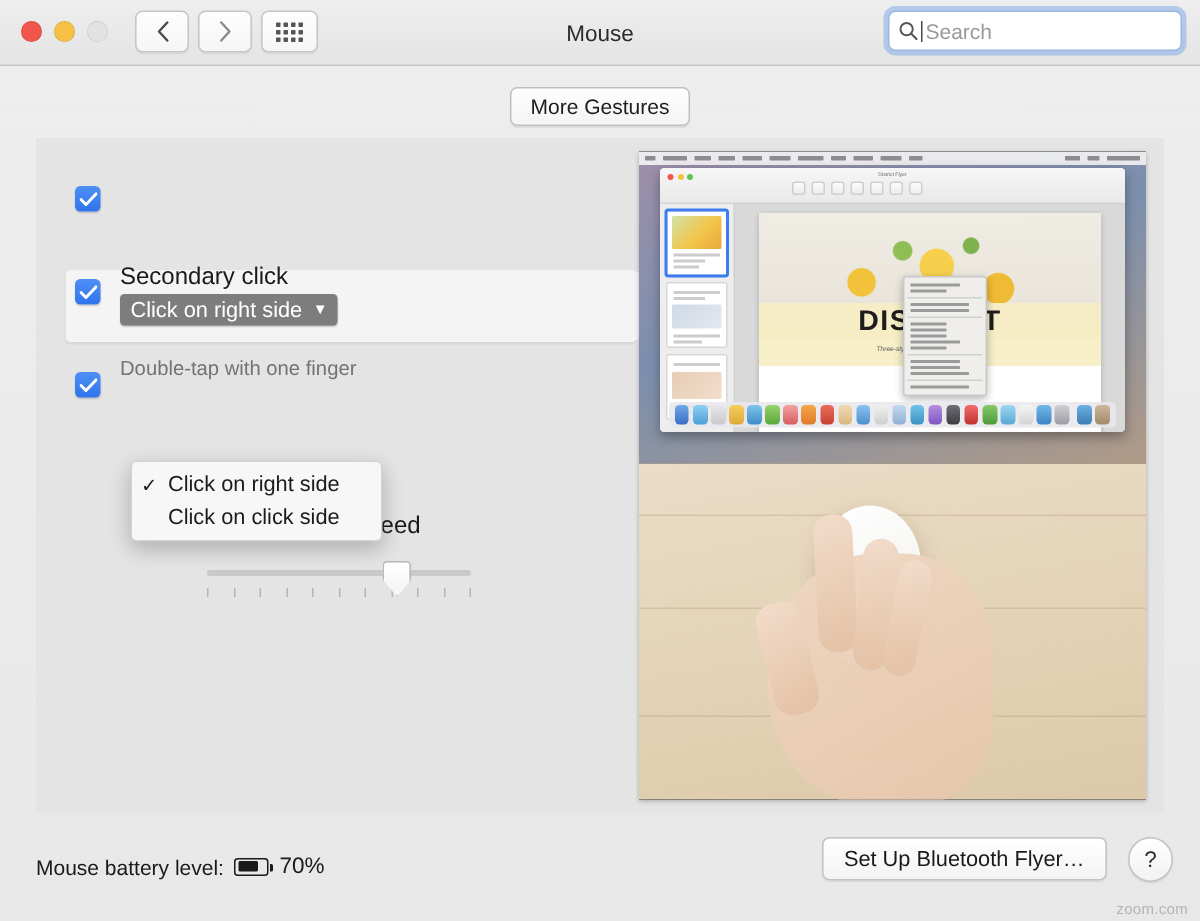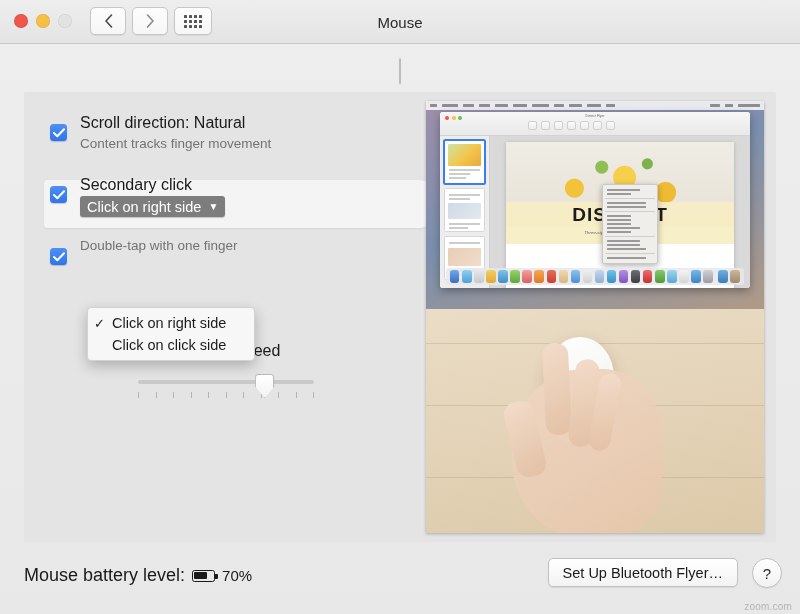--- a/index.html
+++ b/index.html
@@ -260,21 +260,21 @@
     border-radius: 12px;
   }
   .f1 { left: 118px; top: 34px; width: 26px; height: 92px; transform: rotate(-3deg); }
   .f2 { left: 146px; top: 50px; width: 24px; height: 88px; transform: rotate(6deg); }
   .f3 { left: 168px; top: 64px; width: 22px; height: 78px; transform: rotate(11deg); }
   .thumbfin { left: 84px; top: 92px; width: 30px; height: 76px; transform: rotate(-14deg); }
   .woodline { position: absolute; left: 0; right: 0; height: 1px; background: rgba(160,132,96,.25); }
 
   
   .battery-row { position: absolute; left: 24px; bottom: 28px; display: flex; align-items: center; gap: 7px; }
-  .battery-label { font-size: 18px; color: #1a1a1a; }
+  .battery-label { font-size: 14px; color: #1a1a1a; }
   .bat-icon { position: relative; width: 23px; height: 12px; border: 1.4px solid #1a1a1a; border-radius: 2.5px; }
   .bat-fill { position: absolute; left: 1.4px; top: 1.4px; bottom: 1.4px; width: 62%; background: #1a1a1a; border-radius: 1px; }
   .bat-cap { position: absolute; right: -3.6px; top: 3px; width: 2.4px; height: 5px; background: #1a1a1a; border-radius: 0 1px 1px 0; }
   .battery-pct { font-size: 15px; color: #1a1a1a; }
 
   .btn {
     height: 29px; padding: 0 14px; border-radius: 5px;
     background: linear-gradient(#ffffff, #f3f3f3);
     border: 1px solid #c2c2c2; box-shadow: 0 1px 1px rgba(0,0,0,.08);
     font-size: 14.5px; color: #1a1a1a;
@@ -330,43 +330,50 @@
             <i></i>
             <i></i>
             <i></i>
             <i></i>
         </span>
       </div>
     </div>
 
     <div class="win-title">Mouse</div>
 
+    <div class="searchwrap">
+      <div class="searchbox">
+        <svg width="13" height="13" viewBox="0 0 13 13">
+          <circle cx="5.4" cy="5.4" r="4.1" fill="none" stroke="#555" stroke-width="1.3"></circle>
+          <path d="M8.5 8.5 L12 12" stroke="#555" stroke-width="1.4" stroke-linecap="round"></path>
+        </svg>
+        <span class="caret"></span>
+        <span class="search-ph">Search</span>
+      </div>
+    </div>
   </div>
 
   <div class="tabs">
     <div class="tabbar">
+      <div class="tab">More Gestures</div>
     </div>
   </div>
 
   <div class="panel">
 
     <div class="options">
 
       <div class="tagband"></div>
 
       <div class="opt-row">
         <span class="opt-check">
           <svg width="12" height="10" viewBox="0 0 12 10">
             <path d="M1 5 L4.3 8.3 L11 1.3" fill="none" stroke="#fff" stroke-width="2" stroke-linecap="round" stroke-linejoin="round"></path>
           </svg>
         </span>
-        <div class="opt-text">
-          <div class="opt-title">Scroll direction: Natural</div>
-          <div class="opt-sub">Content tracks finger movement</div>
-        </div>
       </div>
 
       <div class="opt-row">
         <span class="opt-check">
           <svg width="12" height="10" viewBox="0 0 12 10">
             <path d="M1 5 L4.3 8.3 L11 1.3" fill="none" stroke="#fff" stroke-width="2" stroke-linecap="round" stroke-linejoin="round"></path>
           </svg>
         </span>
         <div class="opt-text">
           <div class="opt-title">Secondary click</div>

